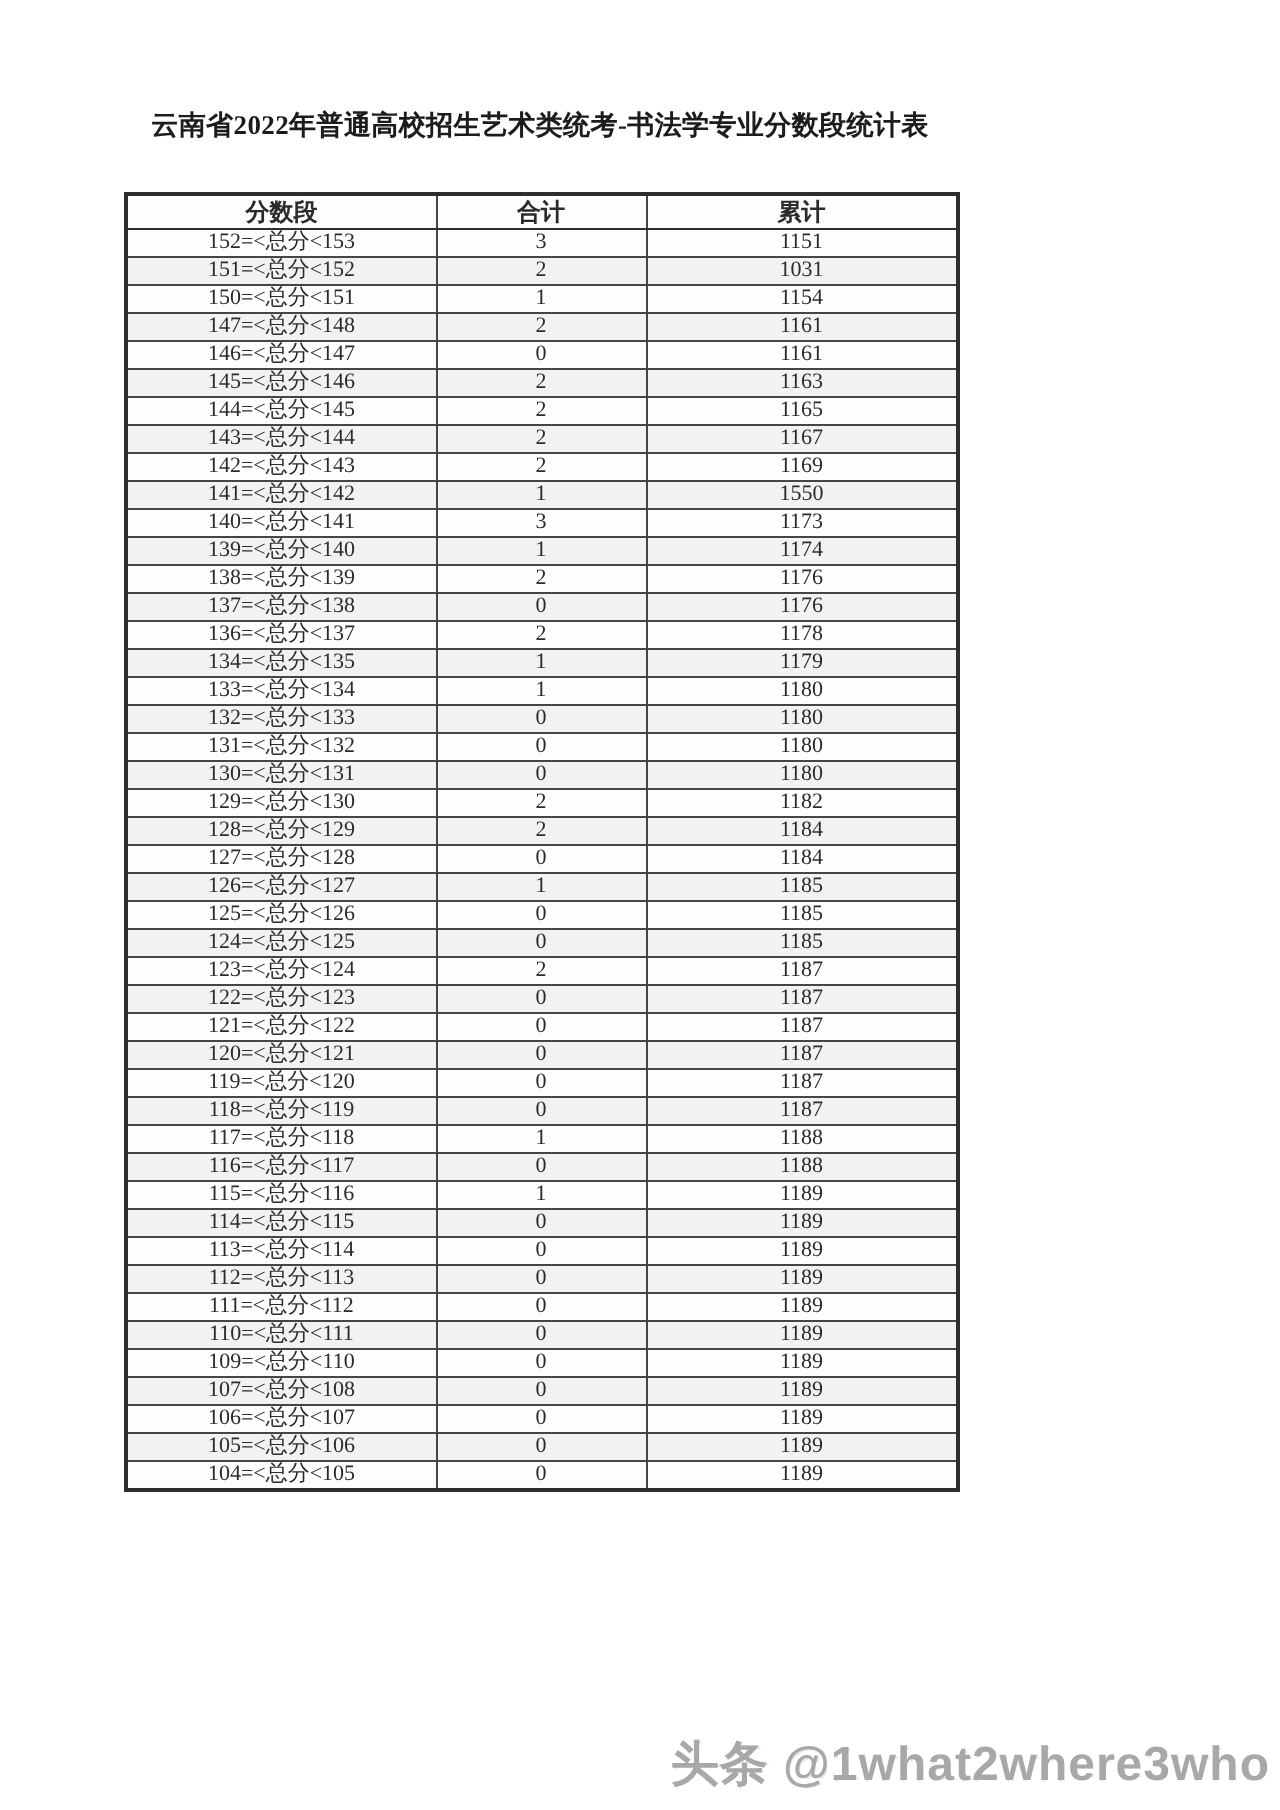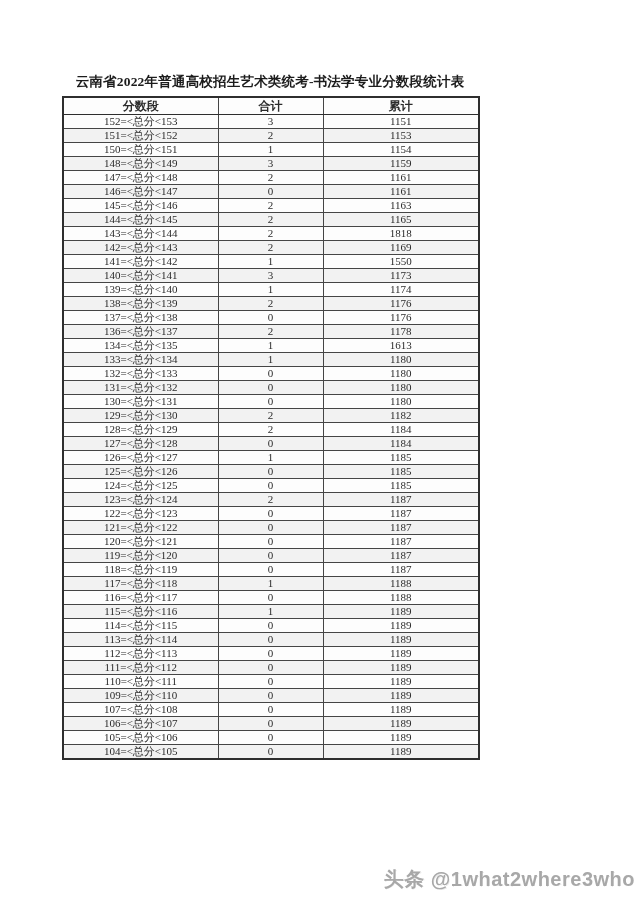--- a/index.html
+++ b/index.html
@@ -10,21 +10,21 @@
     width: 640px;
     height: 905px;
     background: #ffffff;
     position: relative;
     font-family: "Liberation Serif", "DejaVu Serif", serif;
     overflow: hidden;
   }
   .doc-title {
     position: absolute;
     left: 62px;
-    top: 73px;
+    top: 54px;
     width: 416px;
     text-align: center;
     font-weight: bold;
     font-size: 13.5px;
     color: #1c1c1c;
     white-space: nowrap;
     letter-spacing: 0.2px;
   }
   table.score-table {
     position: absolute;
@@ -63,21 +63,21 @@
   }
   .score-table tbody tr:nth-child(odd) td {
     background: #fdfdfd;
   }
   .watermark {
     position: absolute;
     top: 866px;
     right: 5px;
     font-family: "Liberation Sans", "DejaVu Sans", sans-serif;
     font-weight: bold;
-    font-size: 20px;
+    font-size: 24px;
     color: #a8a8a8;
     text-shadow: 2px 2px 0 #ffffff, 1px 1px 0 #e8e8e8;
     letter-spacing: 0.5px;
     white-space: nowrap;
   }
 </style>
 </head>
 <body>
 
 <div class="doc-title">云南省2022年普通高校招生艺术类统考-书法学专业分数段统计表</div>
@@ -98,35 +98,30 @@
   <tbody>
   <tr>
     <td>152=&lt;总分&lt;153</td>
     <td>3</td>
     <td>1151</td>
   </tr>
 
   <tr>
     <td>151=&lt;总分&lt;152</td>
     <td>2</td>
-    <td>1153</td>
+    <td>1031</td>
   </tr>
 
   <tr>
     <td>150=&lt;总分&lt;151</td>
     <td>1</td>
     <td>1154</td>
   </tr>
 
 
-  <tr>
-    <td>148=&lt;总分&lt;149</td>
-    <td>3</td>
-    <td>1159</td>
-  </tr>
 
   <tr>
     <td>147=&lt;总分&lt;148</td>
     <td>2</td>
     <td>1161</td>
   </tr>
 
   <tr>
     <td>146=&lt;总分&lt;147</td>
     <td>0</td>
@@ -141,21 +136,21 @@
 
   <tr>
     <td>144=&lt;总分&lt;145</td>
     <td>2</td>
     <td>1165</td>
   </tr>
 
   <tr>
     <td>143=&lt;总分&lt;144</td>
     <td>2</td>
-    <td>1818</td>
+    <td>1167</td>
   </tr>
 
   <tr>
     <td>142=&lt;总分&lt;143</td>
     <td>2</td>
     <td>1169</td>
   </tr>
 
   <tr>
     <td>141=&lt;总分&lt;142</td>
@@ -190,21 +185,21 @@
   <tr>
     <td>136=&lt;总分&lt;137</td>
     <td>2</td>
     <td>1178</td>
   </tr>
 
 
   <tr>
     <td>134=&lt;总分&lt;135</td>
     <td>1</td>
-    <td>1613</td>
+    <td>1179</td>
   </tr>
 
   <tr>
     <td>133=&lt;总分&lt;134</td>
     <td>1</td>
     <td>1180</td>
   </tr>
 
   <tr>
     <td>132=&lt;总分&lt;133</td>

